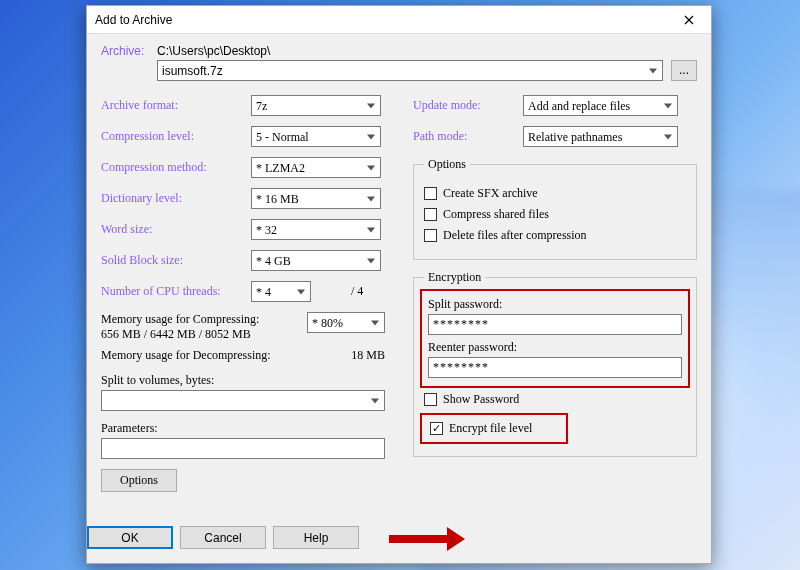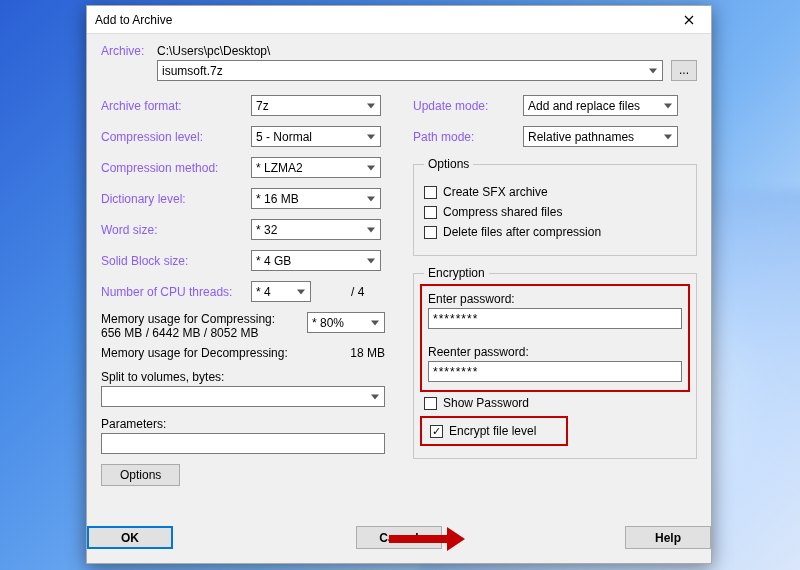--- a/index.html
+++ b/index.html
@@ -71,21 +71,21 @@
   }
   .archive-path { font-size:12px; margin-left:56px; margin-bottom:0px; }
   .archive-row { display:flex; align-items:center; }
   .archive-row .select-wrap { flex:1; }
   .archive-row select { width:100%; }
   .browse-btn {
     width:26px; height:21px; margin-left:8px;
     border:1px solid #aaa; background:#e1e1e1; text-align:center; line-height:19px;
   }
   .cols { display:flex; margin-top:14px; }
-  .col { flex:1; }
+  .col { flex:1;font-family:Liberation Serif, serif; }
   .colL { padding-right:14px; }
   .colR { padding-left:14px; }
   .field-row { display:flex; align-items:center; margin-bottom:10px; }
   .field-row .lbl { width:150px; }
   .field-row .select-wrap { width:130px; }
   .field-row select { width:100%; }
   .mem-line { margin-top:2px; margin-bottom:6px; }
   .mem-decomp { display:flex; justify-content:space-between; margin-top:2px; margin-bottom:10px; }
   fieldset {
     border:1px solid #c8c8c8; margin:0 0 10px 0; padding:8px 10px 10px 10px;
@@ -101,23 +101,22 @@
   .enc-method-row .select-wrap { width:110px; }
   .enc-method-row select{ width:100%; }
   .red-frame { outline:2px solid #c20000; outline-offset:2px; }
   .split-row, .params-row { margin-top:4px; }
   .wide-input { width:100%; margin-top:2px; }
   .options-btn {
     display:inline-block; border:1px solid #aaa; background:#e1e1e1;
     padding:3px 18px; margin-top:10px;
   }
   .footer {
-    display:flex; justify-content:space-between; gap:28px;
+    display:flex; justify-content:flex-start; gap:7px;
     padding:10px 0 14px 0;
-    font-weight:bold;
   }
   .footer button {
     width:86px; height:23px; font:inherit;
     border:1px solid #adadad; background:#e1e1e1;
   }
   .footer button.primary { border:2px solid #0078d7; background:#e1e1e1; }
   .cpu-row { display:flex; align-items:center; margin-bottom:10px; }
   .cpu-row .lbl { width:150px; }
   .cpu-row .select-wrap { width:60px; }
   .cpu-row select { width:100%; }
@@ -244,23 +243,23 @@
           </div>
           <div class="chk-row">
             <span class="chk"></span>
             <span>Delete files after compression</span>
           </div>
         </fieldset>
 
         <fieldset>
           <legend>Encryption</legend>
           <div class="red-frame" style="padding:2px 4px 6px 4px; margin-bottom:8px">
-            <div class="pw-label">Enter password:</div>
+            <div class="pw-label">Split password:</div>
             <input class="pw-input" type="text" value="********" style="">
-            <div class="pw-label" style="margin-top:16px">Reenter password:</div>
+            <div class="pw-label" style="margin-top:5px">Reenter password:</div>
             <input class="pw-input" type="text" value="********" style="">
           </div>
           <div class="chk-row">
             <span class="chk"></span>
             <span>Show Password</span>
           </div>
           <div class="chk-row red-frame" style="margin-top:10px; padding:4px 6px; width:140px">
             <span class="chk checked"></span>
             <span>Encrypt file level</span>
           </div>

